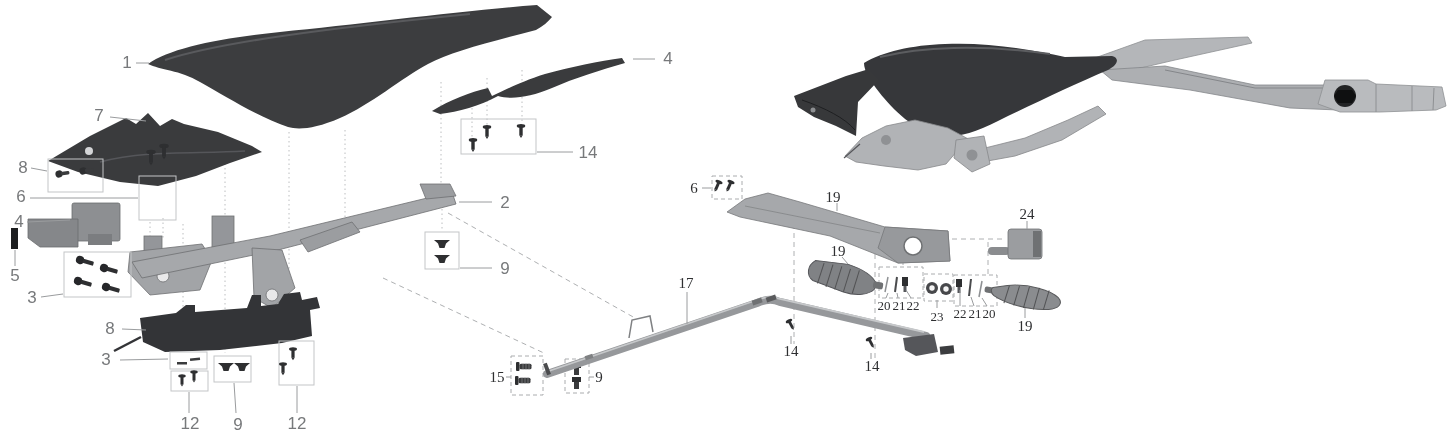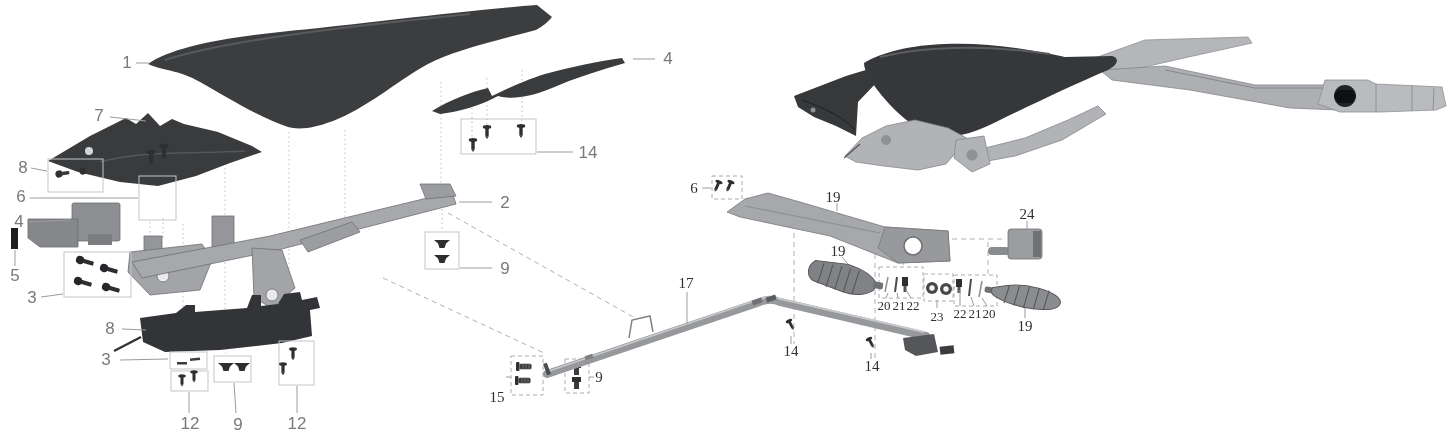--- a/index.html
+++ b/index.html
@@ -302,21 +302,21 @@
   <div class="lbl sans" style="left:668px;top:58px;">4</div>
   <div class="lbl sans" style="left:588px;top:152px;">14</div>
   <div class="lbl sans" style="left:505px;top:202px;">2</div>
   <div class="lbl sans" style="left:505px;top:268px;">9</div>
   <div class="lbl sans" style="left:110px;top:328px;">8</div>
   <div class="lbl sans" style="left:106px;top:359px;">3</div>
   <div class="lbl sans" style="left:190px;top:423px;">12</div>
   <div class="lbl sans" style="left:238px;top:424px;">9</div>
   <div class="lbl sans" style="left:297px;top:423px;">12</div>
 
-  <div class="lbl serif" style="left:497px;top:377px;margin-top:20px;">15</div>
+  <div class="lbl serif" style="left:497px;top:377px;">15</div>
   <div class="lbl serif" style="left:599px;top:377px;">9</div>
   <div class="lbl serif" style="left:694px;top:188px;">6</div>
   <div class="lbl serif" style="left:686px;top:283px;text-align:center;">17</div>
   <div class="lbl serif" style="left:833px;top:197px;">19</div>
   <div class="lbl serif" style="left:838px;top:251px;">19</div>
   <div class="lbl serif sm" style="left:884px;top:305px;">20</div>
   <div class="lbl serif sm" style="left:899px;top:305px;">21</div>
   <div class="lbl serif sm" style="left:913px;top:305px;">22</div>
   <div class="lbl serif sm" style="left:937px;top:316px;">23</div>
   <div class="lbl serif sm" style="left:960px;top:313px;">22</div>

